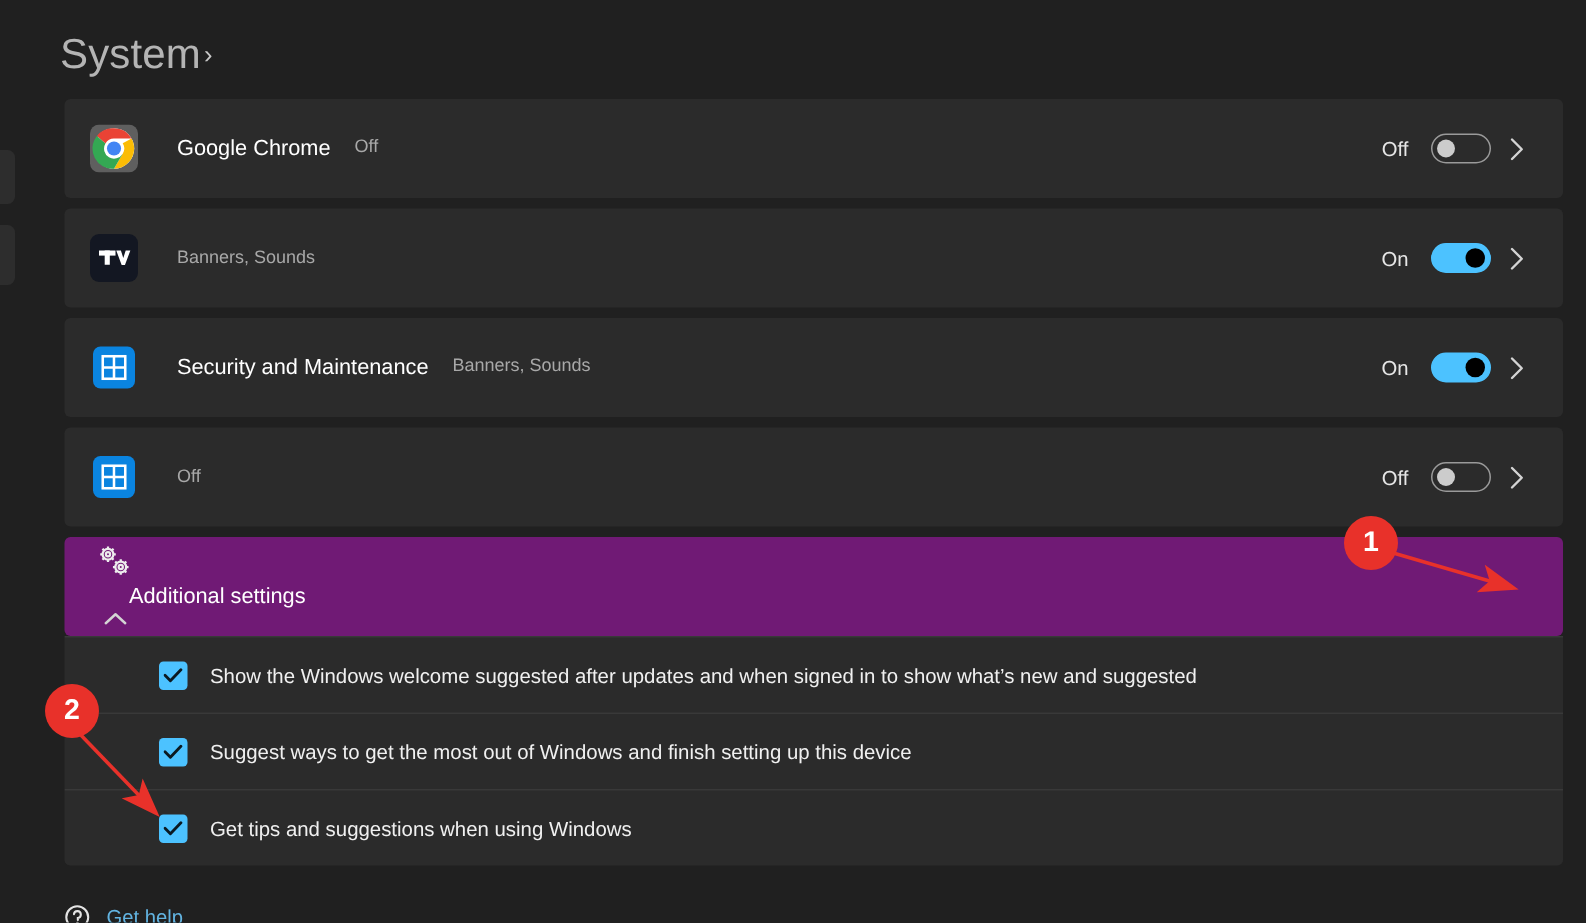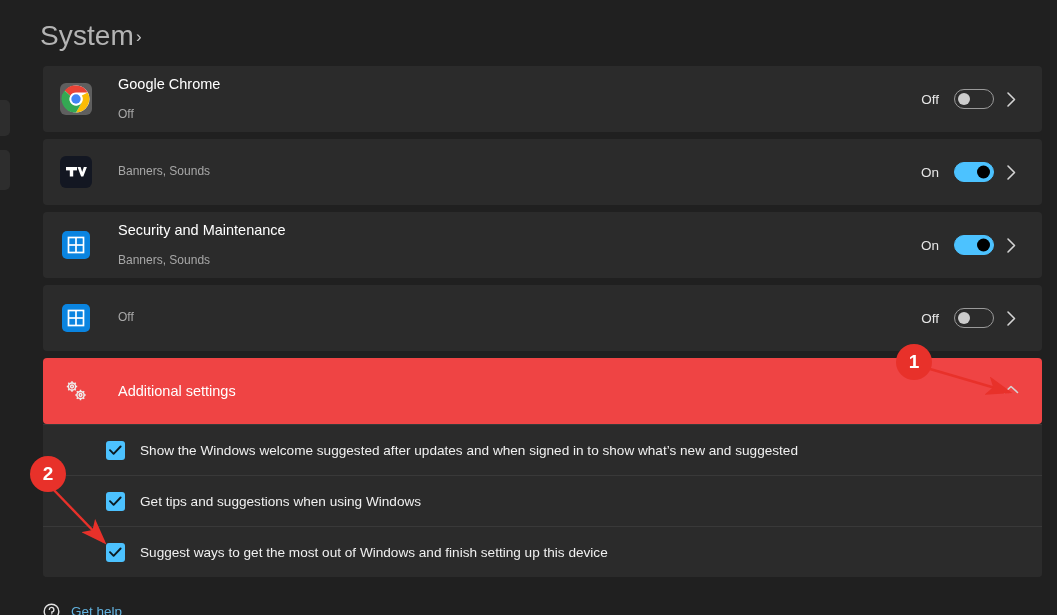--- a/index.html
+++ b/index.html
@@ -30,43 +30,43 @@
   .bc-current { font-size: 28px; color: #ffffff; font-weight: 700; letter-spacing: .1px; }
 
   
   .rows { position: absolute; left: 43px; top: 66px; width: 999px; }
   .app-row {
     position: relative; height: 66px; background: #2b2b2b;
     border-radius: 4px; margin-bottom: 7px;
     display: flex; align-items: center; padding: 0 14px 0 17px;
   }
   .app-icon-wrap { width: 32px; height: 32px; flex: 0 0 32px; position: relative; }
-  .app-text { margin-left: 26px; display: flex; flex-direction: column; gap: 16px; flex: 1 1 auto; }
+  .app-text { margin-left: 26px; display: flex; flex-direction: row; gap: 16px; flex: 1 1 auto; text-align: right; }
   .app-title { font-size: 14.5px; color: #ffffff; line-height: 1.15; }
   .app-sub { font-size: 12px; color: #a8a8a8; line-height: 1.15; }
 
   .row-right { display: flex; align-items: center; gap: 0; }
   .state-label { font-size: 13.5px; color: #e6e6e6; width: 34px; text-align: right; }
 
   
   .toggle { position: relative; width: 40px; height: 20px; border-radius: 10px; margin-left: 15px; }
   .toggle.off { background: #2b2b2b; border: 1px solid #9a9a9a; }
   .toggle.on  { background: #4cc2ff; border: 1px solid #4cc2ff; }
   .knob { position: absolute; border-radius: 50%; top: 50%; transform: translateY(-50%); }
   .toggle.off .knob { width: 12px; height: 12px; left: 3px; background: #cccccc; }
   .toggle.on  .knob { width: 13px; height: 13px; right: 3px; background: #000000; }
 
   .chev { width: 34px; text-align: center; font-size: 15px; color: #d4d4d4; }
   .chev svg { display: block; margin: 0 auto; }
 
   
   .addl-row {
-    position: relative; height: 66px; background: #ef4444;
+    position: relative; height: 66px; background: #701a75;
     border-radius: 4px; margin-bottom: 0;
-    display: flex; align-items: center; padding: 0 14px 0 17px;
+    display: flex; padding: 0 14px 0 17px; flex-direction: column;
   }
   .gear-wrap { width: 32px; height: 32px; flex: 0 0 32px; position: relative; }
   .addl-label { margin-left: 26px; font-size: 14.5px; color: #ffffff; flex: 1 1 auto; }
   .collapse-btn { width: 34px; text-align: center; }
 
   
   .cb-group { background: #2b2b2b; border-radius: 0 0 4px 4px; overflow: hidden; }
   .cb-row {
     height: 51px; display: flex; align-items: center;
     padding-left: 63px; border-top: 1px solid #393939;
@@ -257,29 +257,29 @@
             </svg>
         </div>
         <span class="cb-label">Show the Windows welcome suggested after updates and when signed in to show what’s new and suggested</span>
       </div>
       <div class="cb-row">
         <div class="cbox">
           <svg width="13" height="11" viewBox="0 0 13 11">
               <path d="M1 5.2 L4.6 8.8 L11.6 1.5" stroke="#0b1a22" stroke-width="1.9" fill="none" stroke-linecap="round" stroke-linejoin="round"></path>
             </svg>
         </div>
-        <span class="cb-label">Get tips and suggestions when using Windows</span>
+        <span class="cb-label">Suggest ways to get the most out of Windows and finish setting up this device</span>
       </div>
       <div class="cb-row">
         <div class="cbox">
           <svg width="13" height="11" viewBox="0 0 13 11">
               <path d="M1 5.2 L4.6 8.8 L11.6 1.5" stroke="#0b1a22" stroke-width="1.9" fill="none" stroke-linecap="round" stroke-linejoin="round"></path>
             </svg>
         </div>
-        <span class="cb-label">Suggest ways to get the most out of Windows and finish setting up this device</span>
+        <span class="cb-label">Get tips and suggestions when using Windows</span>
       </div>
     </div>
   </div>
 
   <div class="get-help">
     <div class="help-icon">
       <svg width="17" height="17" viewBox="0 0 17 17">
         <circle cx="8.5" cy="8.5" r="7.3" fill="none" stroke="#e4e4e4" stroke-width="1.4"></circle>
         <path d="M6.3 6.4 a2.3 2.3 0 1 1 2.6 2.6 v1.3" fill="none" stroke="#e4e4e4" stroke-width="1.4" stroke-linecap="round"></path>
         <circle cx="8.6" cy="12.4" r="0.95" fill="#e4e4e4"></circle>

